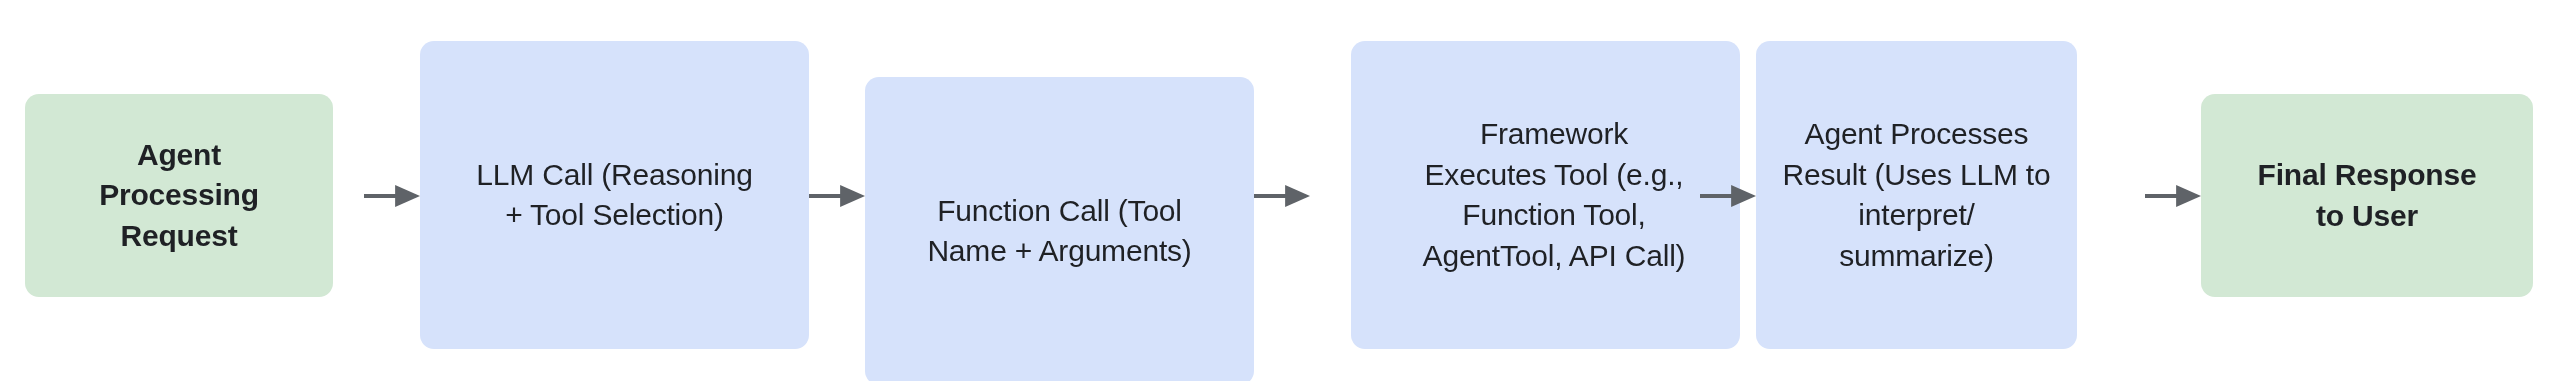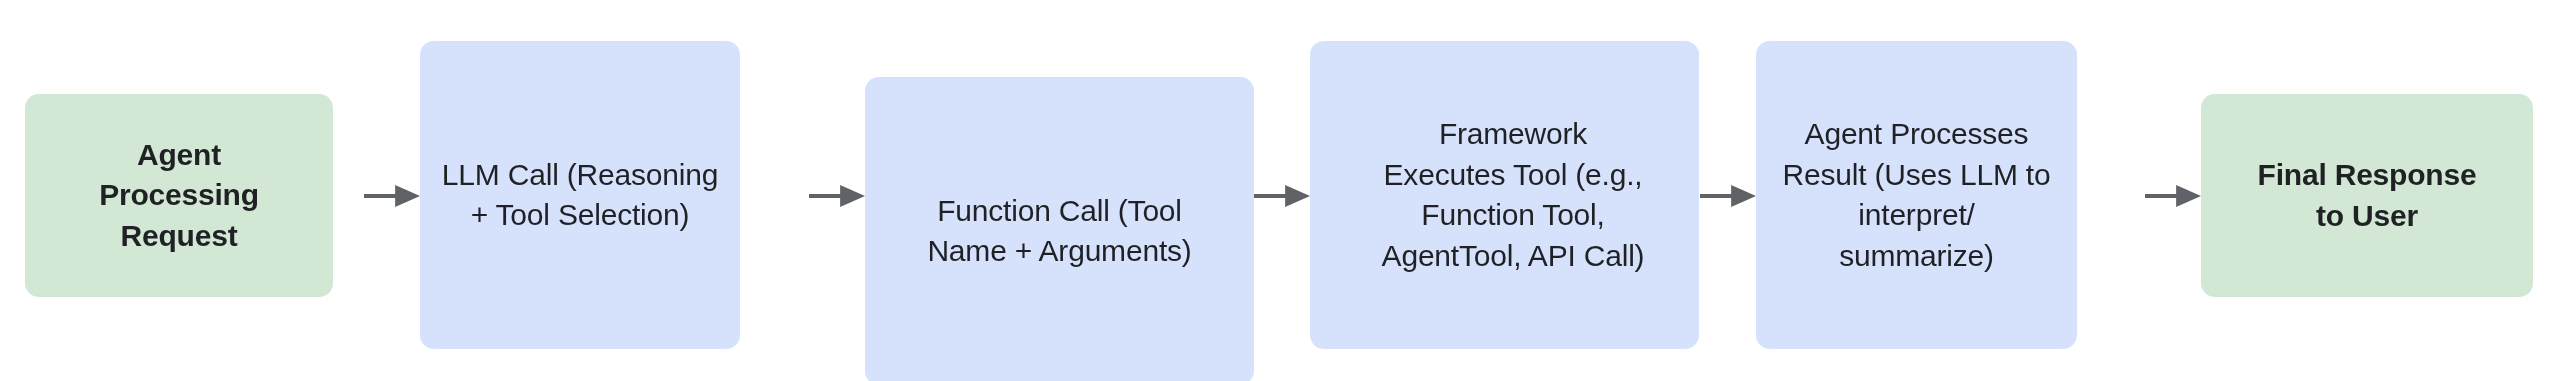--- a/index.html
+++ b/index.html
@@ -48,23 +48,23 @@
     background: #d6e2fb;
     top: 41px;
     height: 308px;
     font-size: 30px;
     font-weight: 400;
     line-height: 1.35;
     letter-spacing: -0.2px;
   }
   
   #node-0 { left: 25px;   width: 308px; }
-  #node-1 { left: 420px;  width: 320px; }
+  #node-1 { left: 420px;  width: 389px; }
   #node-2 { left: 865px; width: 389px; margin-top: 36px; }
-  #node-3 { left: 1310px; width: 389px; padding-left: 34px; }
+  #node-3 { left: 1351px; width: 389px; padding-left: 34px; }
   #node-4 { left: 1756px; width: 321px; }
   #node-5 { left: 2201px; width: 332px; }
 
   .edge {
     position: absolute;
     top: 182px;
     height: 28px;
     width: 56px;
   }
   #edge-0 { left: 364px; }

